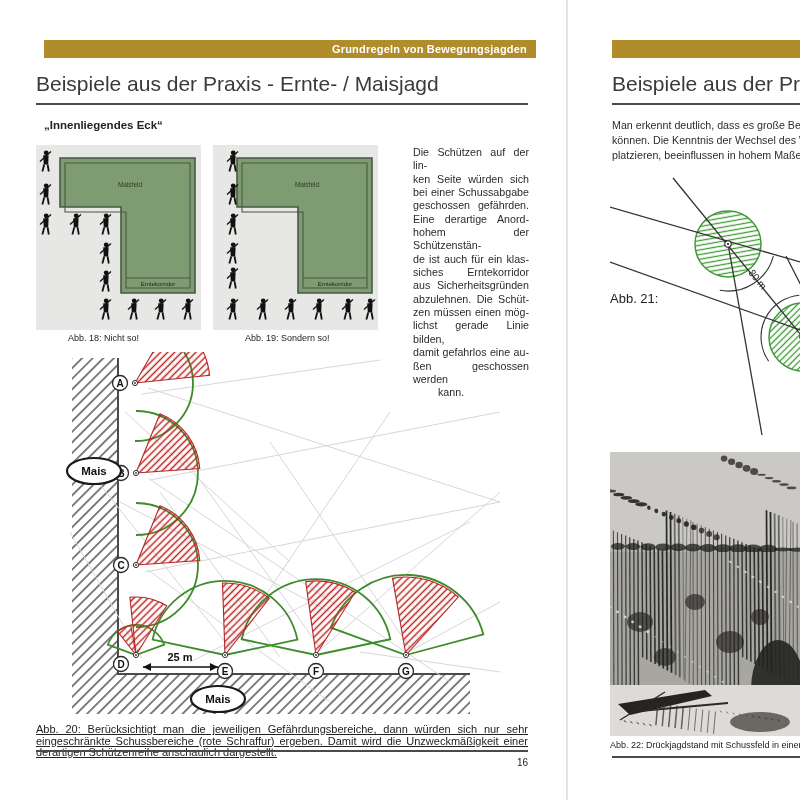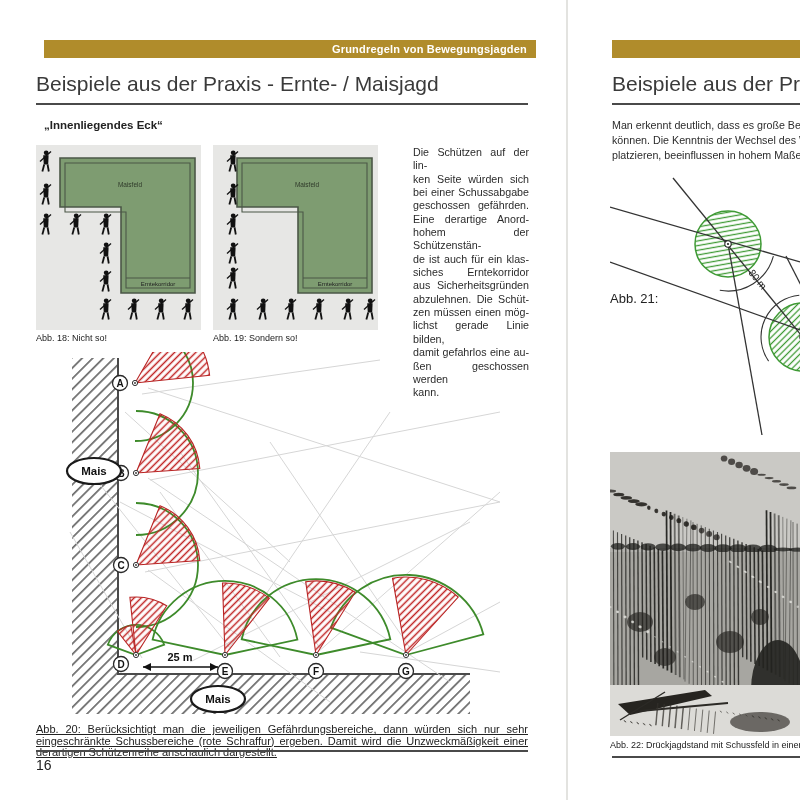--- a/index.html
+++ b/index.html
@@ -4,27 +4,27 @@
 <style>
   html,body{margin:0;padding:0;}
   body{width:800px;height:800px;position:relative;overflow:hidden;background:#ffffff;
        font-family:"Liberation Sans", sans-serif;color:#2c2c2c;}
   .abs{position:absolute;}
   .band{background:#b08c2b;color:#ffffff;font-weight:bold;font-size:11px;
         display:flex;align-items:center;justify-content:flex-end;padding-right:9px;box-sizing:border-box;letter-spacing:.2px;}
   .pgtitle{font-size:21px;color:#3a3a3a;white-space:nowrap;}
   .rule{background:#4a4a4a;height:1.5px;}
   .subhead{font-size:11.5px;font-weight:bold;color:#222;}
-  .minicap{font-size:9px;color:#222;}
+  .minicap{font-size:9px;color:#222;margin-left:32px;}
   .para{font-size:10.7px;line-height:13.35px;color:#2b2b2b;}
   .para div{text-align:justify;text-align-last:justify;padding-left:10px;}
-  .para div:last-child{text-align-last:left;}
+  .para div:last-child{text-align-last:left;margin-left:25px;}
   .rpara{font-size:10.7px;line-height:15px;white-space:nowrap;}
   .cap{font-size:11px;line-height:11.5px;color:#222;text-align:justify;text-decoration:underline;}
-  .pageno{font-size:14px;text-align:left;color:#222;}
+  .pageno{font-size:10px;text-align:right;color:#222;}
   .figlabel{font-size:13px;color:#222;white-space:nowrap;}
   svg{position:absolute;overflow:hidden;}
   .gutter{width:2px;background:#e3e3e0;}
 </style>
 </head>
 <body>
 
 <div class="abs band" style="left:44px;top:40px;width:492px;height:18px;">
   <span>Grundregeln von Bewegungsjagden</span>
 </div>

